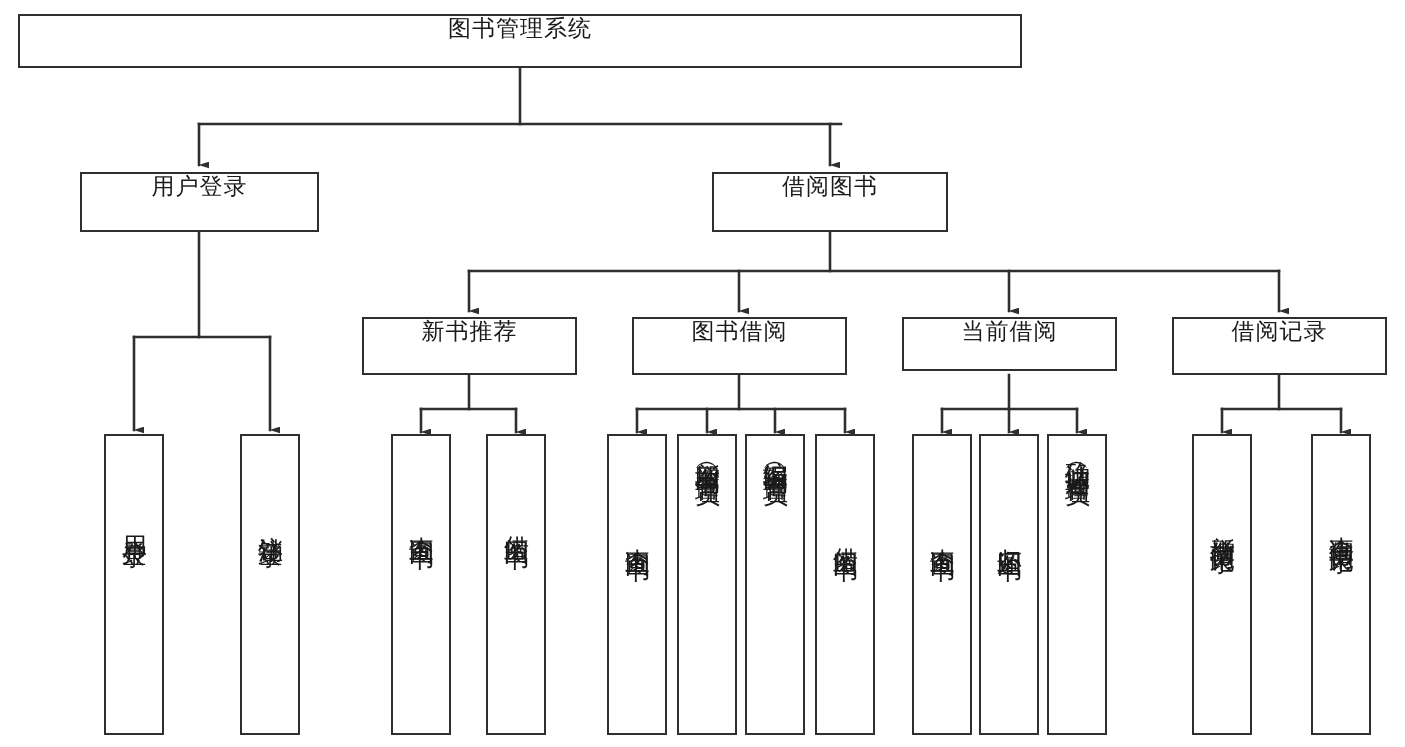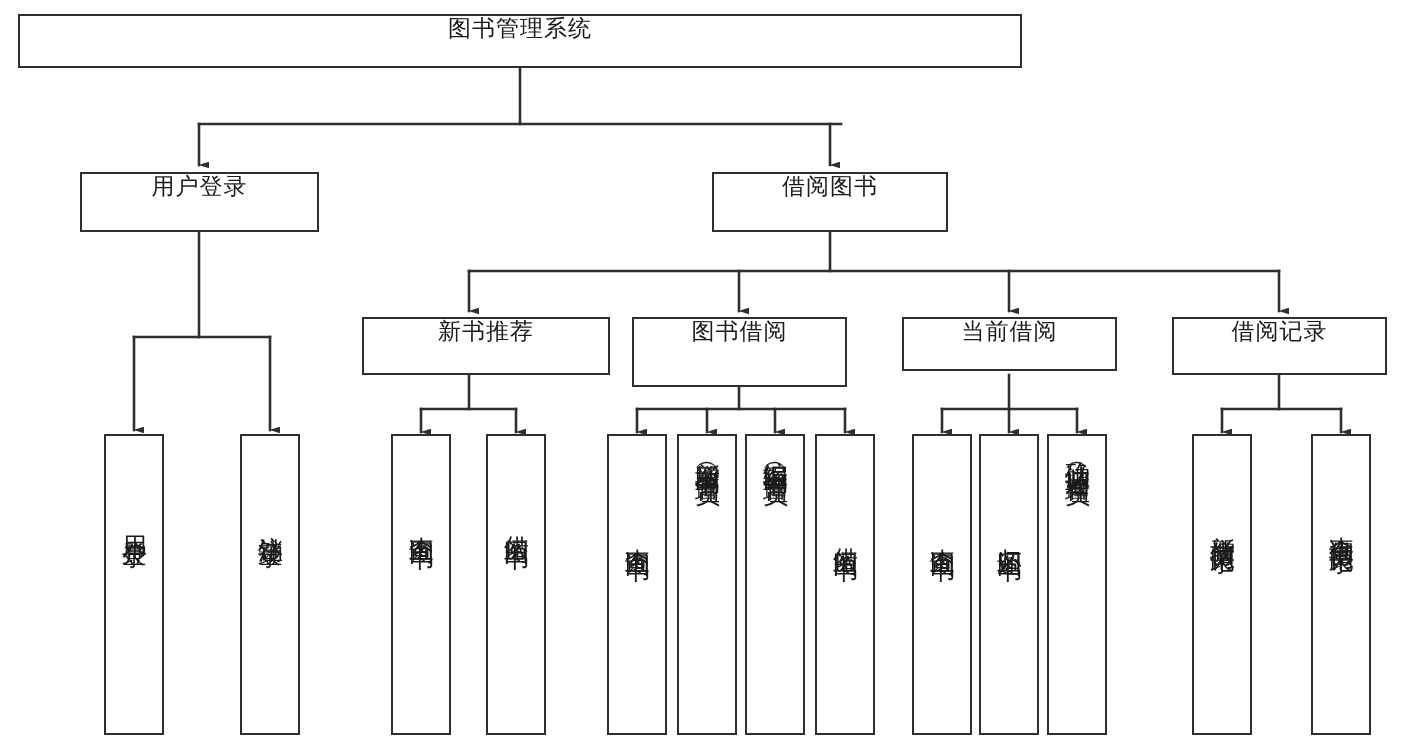--- a/index.html
+++ b/index.html
@@ -131,25 +131,25 @@
   </div>
 
   <div class="node h" style="left:80px; top:172px; width:239px; height:60px;">
     <span class="label">用户登录</span>
   </div>
 
   <div class="node h" style="left:712px; top:172px; width:236px; height:60px;">
     <span class="label">借阅图书</span>
   </div>
 
-  <div class="node h" style="left:362px; top:317px; width:248px; height:58px;">
+  <div class="node h" style="left:362px; top:317px; width:215px; height:58px;">
     <span class="label">新书推荐</span>
   </div>
 
-  <div class="node h" style="left:632px; top:317px; width:215px; height:70px;">
+  <div class="node h" style="left:632px; top:317px; width:215px; height:58px;">
     <span class="label">图书借阅</span>
   </div>
 
   <div class="node h" style="left:902px; top:317px; width:215px; height:54px;">
     <span class="label">当前借阅</span>
   </div>
 
   <div class="node h" style="left:1172px; top:317px; width:215px; height:58px;">
     <span class="label">借阅记录</span>
   </div>

